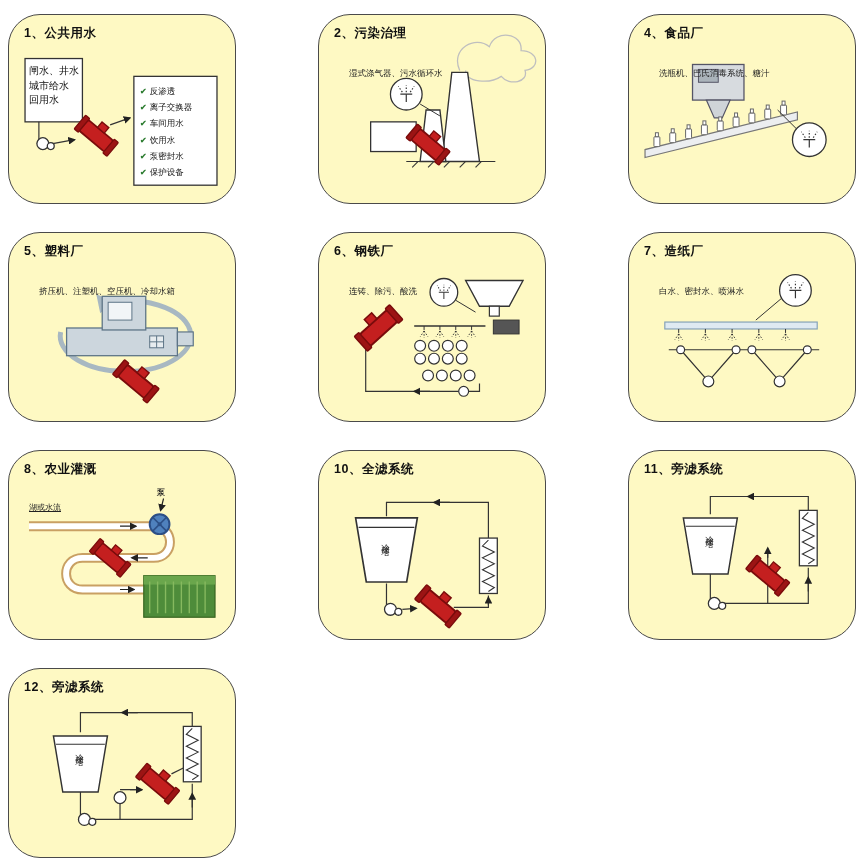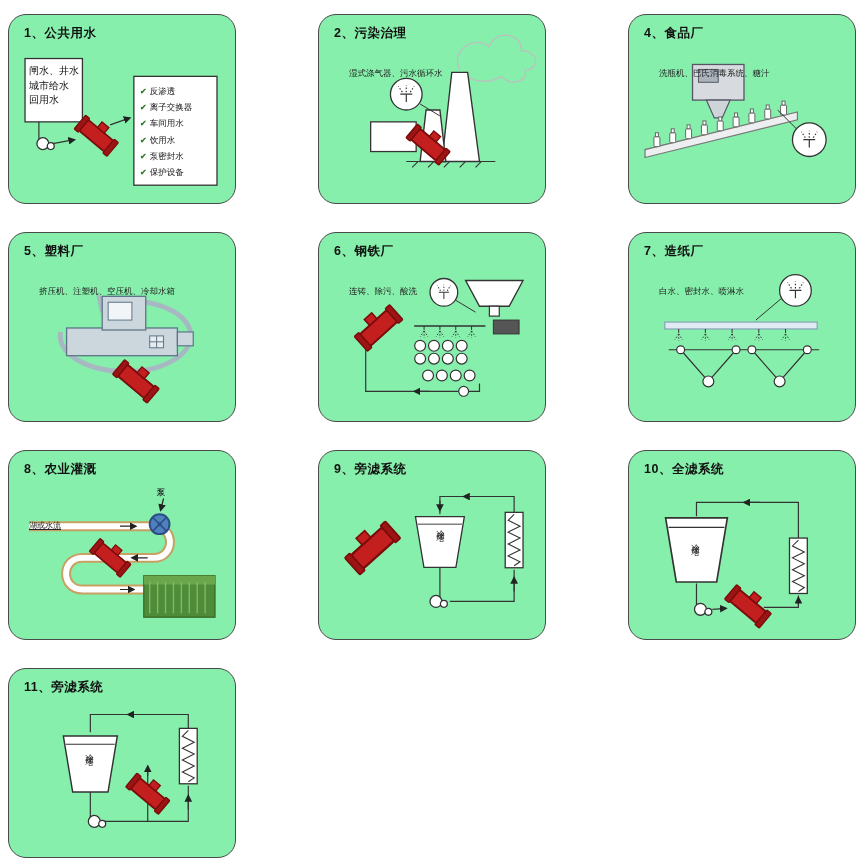--- a/index.html
+++ b/index.html
@@ -1,19 +1,19 @@
 <!DOCTYPE html>
 <html><head>
 <meta charset="utf-8">
 <style>
   * { margin:0; padding:0; box-sizing:border-box; }
   html,body { width:860px; height:863px; background:#fff; font-family:"Liberation Sans", sans-serif; color:#111; }
   .grid { display:grid; grid-template-columns:repeat(3,228px); grid-template-rows:repeat(4,190px);
           column-gap:82px; row-gap:28px; padding:14px 6px 10px 8px; }
-  .card { position:relative; border:1.6px solid #4a4a4a; border-radius:18px; background:#86efac; overflow:hidden; }
+  .card { position:relative; border:1.6px solid #4a4a4a; border-radius:32px; background:#fef9c3; overflow:hidden; }
   .title { position:absolute; top:10px; left:15px; font-size:12.5px; font-weight:bold; letter-spacing:.5px; z-index:3; }
   .subtitle { position:absolute; top:27px; left:30px; font-size:8.5px; font-weight:normal; color:#222; z-index:3;margin-top:26px; }
   .panel-svg { position:absolute; inset:0; width:100%; height:100%; z-index:1; }
   .vlabel { position:absolute; writing-mode:vertical-rl; font-size:8.5px; letter-spacing:2px; color:#222; z-index:2; }
   .slabel { position:absolute; font-size:8px; color:#222; z-index:2; }
   .srcbox-text { position:absolute; left:20px; top:49px; width:52px; font-size:10px; line-height:1.45; z-index:2; }
   .checklist { position:absolute; left:131px; top:68px; font-size:8.5px; line-height:1.9; z-index:2;font-family:Liberation Serif, serif; }
   .chk .tick { color:#2e7d32; font-weight:bold; margin-right:3px; font-size:8px; }
 </style>
 </head>
@@ -231,21 +231,21 @@
         <circle cx="52" cy="118" r="4"></circle>
           <circle cx="108" cy="118" r="4"></circle>
         <circle cx="124" cy="118" r="4"></circle>
           <circle cx="180" cy="118" r="4"></circle>
       </g>
     </svg>
   </div>
 
   <div class="card">
     <div class="title">8、农业灌溉</div>
-    <div class="slabel" style="left:20px; top:69px;text-decoration:underline;">湖或水流</div>
+    <div class="slabel" style="left:20px; top:51px;text-decoration:underline;">湖或水流</div>
     <div class="slabel" style="left:148px; top:36px; font-weight:bold;">泵</div>
     <svg class="panel-svg" viewBox="0 0 228 190">
       <g fill="none" stroke-linejoin="round">
         <path d="M20,76 H146 C168,76 168,108 146,108 H74 C52,108 52,140 74,140 H152" stroke="#c9a063" stroke-width="10"></path>
         <path d="M20,76 H146 C168,76 168,108 146,108 H74 C52,108 52,140 74,140 H152" stroke="#fff" stroke-width="6"></path>
       </g>
       <g stroke="#222" stroke-width="1.2">
         <line x1="112" y1="76" x2="128" y2="76" marker-end="url(#arr)"></line>
         <line x1="140" y1="108" x2="124" y2="108" marker-end="url(#arr)"></line>
         <line x1="112" y1="140" x2="126" y2="140" marker-end="url(#arr)"></line>
@@ -268,38 +268,20 @@
             <line x1="166" y1="132" x2="166" y2="164"></line>
           <line x1="174" y1="132" x2="174" y2="164"></line>
             <line x1="182" y1="132" x2="182" y2="164"></line>
           <line x1="190" y1="132" x2="190" y2="164"></line>
             <line x1="198" y1="132" x2="198" y2="164"></line>
         </g>
       </g>
     </svg>
   </div>
 
-  <div class="card">
-    <div class="title">9、旁滤系统</div>
-    <div class="vlabel" style="left:116px; top:72px;">冷却塔</div>
-    <svg class="panel-svg" viewBox="0 0 228 190">
-      <g stroke="#333" stroke-width="1.2" fill="none">
-        <path d="M197,62 L197,46 L122,46 L122,64"></path>
-        <line x1="162" y1="46" x2="146" y2="46" marker-end="url(#arr)"></line>
-        <line x1="122" y1="50" x2="122" y2="60" marker-end="url(#arr)"></line>
-        <path d="M122,118 L122,150"></path>
-        <path d="M132,152 L197,152 L197,120"></path>
-        <line x1="197" y1="142" x2="197" y2="128" marker-end="url(#arr)"></line>
-      </g>
-      <use href="#g-tower" transform="translate(122,92) scale(0.95)"></use>
-      <use href="#g-exchanger" transform="translate(188,62)"></use>
-      <use href="#g-pump" transform="translate(118,152)"></use>
-      <use href="#g-filter" transform="translate(54,98) rotate(-42) scale(1.15)"></use>
-    </svg>
-  </div>
 
   <div class="card">
     <div class="title">10、全滤系统</div>
     <div class="vlabel" style="left:61px; top:86px;">冷却塔</div>
     <svg class="panel-svg" viewBox="0 0 228 190">
       <g stroke="#333" stroke-width="1.2" fill="none">
         <path d="M171,88 L171,52 L68,52 L68,66"></path>
         <line x1="132" y1="52" x2="116" y2="52" marker-end="url(#arr)"></line>
         <path d="M68,134 L68,158"></path>
         <line x1="84" y1="160" x2="98" y2="159" marker-end="url(#arr)"></line>
@@ -326,14 +308,36 @@
         <path d="M140,154 L140,100"></path>
         <line x1="140" y1="108" x2="140" y2="98" marker-end="url(#arr)"></line>
       </g>
       <use href="#g-tower" transform="translate(82,96) scale(1.05)"></use>
       <use href="#g-exchanger" transform="translate(172,60)"></use>
       <use href="#g-pump" transform="translate(86,154)"></use>
       <use href="#g-filter" transform="translate(140,126) rotate(40) scale(0.9)"></use>
     </svg>
   </div>
 
+  <div class="card">
+    <div class="title">12、旁滤系统</div>
+    <div class="vlabel" style="left:65px; top:78px;">冷却塔</div>
+    <svg class="panel-svg" viewBox="0 0 228 190">
+      <g stroke="#333" stroke-width="1.2" fill="none">
+        <path d="M185,58 L185,44 L72,44 L72,64"></path>
+        <line x1="130" y1="44" x2="114" y2="44" marker-end="url(#arr)"></line>
+        <path d="M72,124 L72,150"></path>
+        <path d="M84,152 L185,152 L185,116"></path>
+        <line x1="185" y1="140" x2="185" y2="126" marker-end="url(#arr)"></line>
+        <path d="M112,152 L112,136"></path>
+        <path d="M112,122 L134,122"></path>
+        <line x1="122" y1="122" x2="134" y2="122" marker-end="url(#arr)"></line>
+        <path d="M164,106 L176,100"></path>
+      </g>
+      <use href="#g-tower" transform="translate(72,96) scale(1.05)"></use>
+      <use href="#g-exchanger" transform="translate(176,58)"></use>
+      <use href="#g-pump" transform="translate(76,152)"></use>
+      <circle cx="112" cy="130" r="6" fill="#fff" stroke="#333" stroke-width="1.3"></circle>
+      <use href="#g-filter" transform="translate(150,116) rotate(40) scale(0.9)"></use>
+    </svg>
+  </div>
 
 </div>
 
 </body></html>

